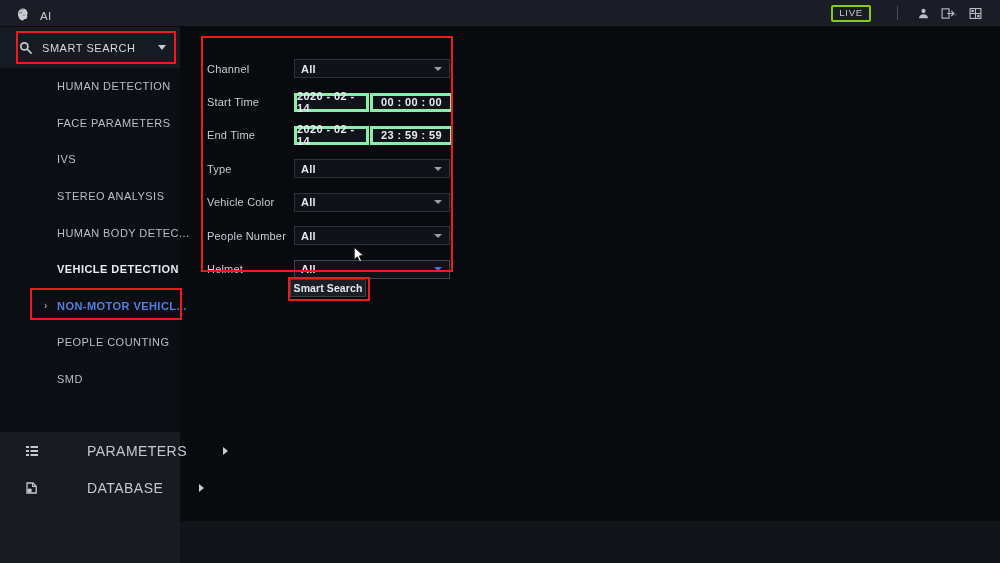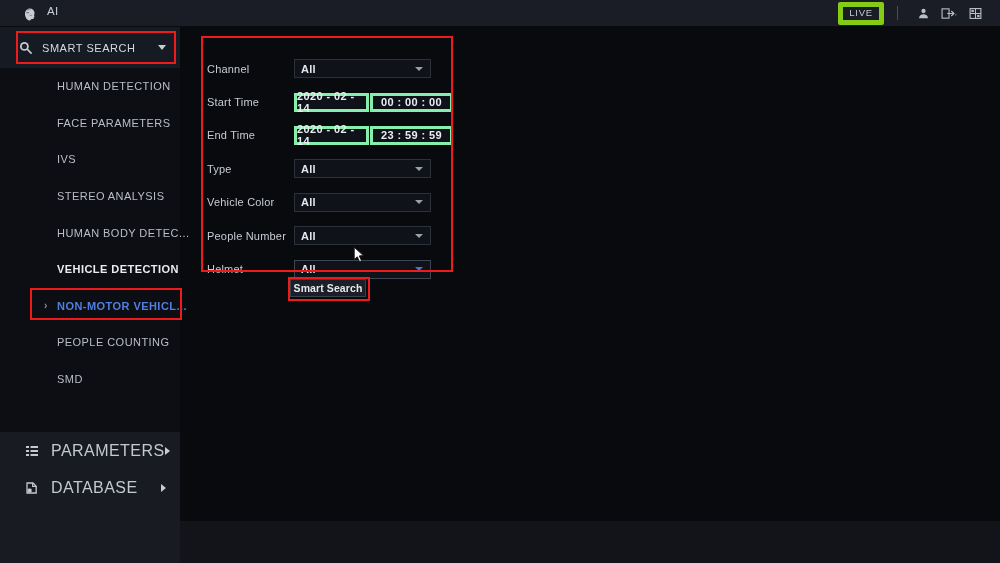--- a/index.html
+++ b/index.html
@@ -13,31 +13,31 @@
   }
   #app { position:absolute; inset:0; width:1000px; height:563px; }
 
   
   .topbar {
     position:absolute; left:0; top:0; width:1000px; height:27px;
     background:#1a1d25;
     border-bottom:1px solid #0a0b0f;
     display:flex; align-items:center;
   }
-  .tb-left { display:flex; align-items:flex-start; padding-left:21px; gap:9px; }
+  .tb-left { display:flex; align-items:flex-end; padding-left:14px; gap:9px; }
   .ai-icon { width:17px; height:17px; display:block; }
   .ai-label { font-size:11.5px; color:#c9ced6; letter-spacing:.3px; }
   .tb-right {
     margin-left:auto; display:flex; align-items:center;
     padding-right:14px; gap:0px; height:100%;
   }
   .live-chip {
     font-size:9.5px; color:#c3c8d1; letter-spacing:.8px;
-    border:5px solid #84cc16; border-radius:2px;
-    padding:1.5px 6px 2px; margin-right:13px; line-height:1;
+    border:2px solid #84cc16; border-radius:2px;
+    padding:1.5px 6px 2px; margin-right:26px; line-height:1;
   }
   .tb-divider { width:1px; height:14px; background:#474d5a; margin-right:14px; }
   .tb-ico { width:22px; height:22px; display:flex; align-items:center; justify-content:center; }
   .tb-ico svg { display:block; }
   .tb-ico.with-caret { width:30px; gap:3px; }
 
   
   .sidebar {
     position:absolute; left:0; top:27px; width:180px; height:496px;
     background:#0d0e14;
@@ -67,41 +67,41 @@
   .sb-item .arrow-r {
     position:absolute; left:44px; font-size:10px; color:#8a90a0; line-height:1;
   }
 
   .sb-foot {
     position:absolute; left:0; top:405px; width:180px; height:91px;
     background:#181b22;
   }
   .sb-foot-item {
     height:37px; display:flex; align-items:center;
-    padding:0 14px 0 25px; font-size:16px; color:#c3c8d1; letter-spacing:.45px;
+    padding:0 14px 0 25px; font-size:14px; color:#c3c8d1; letter-spacing:.45px;gap:36px;
   }
   .sb-foot-item .fi-ico { width:14px; height:14px; margin-right:12px; flex:none; }
   .sb-foot-item .fi-label { flex:1; }
   .caret-right {
     width:0; height:0; border-top:4px solid transparent;
     border-bottom:4px solid transparent; border-left:5px solid #c8ccd4;
   }
 
   
   .main { position:absolute; left:180px; top:27px; width:820px; height:494px; background:#090a0e; }
   .footband { position:absolute; left:180px; top:521px; width:820px; height:42px; background:#131419; }
   .sb-bottom-fill { position:absolute; left:0; top:523px; width:180px; height:40px; background:#181b22; }
 
   
   .form-panel { position:absolute; left:207px; top:52px; width:246px; }
   .frow { height:33.4px; display:flex; align-items:center; }
   .flabel { width:87px; font-size:11px; color:#c7ccd4; letter-spacing:.2px; }
 
   .select {
-    position:relative; width:137px; height:19px;
+    position:relative; width:156px; height:19px;
     background:#0f1219; border:1px solid #2c313c;
     display:flex; align-items:center; padding:0 6px;
   }
   .select .sv { font-size:11px; color:#e4e7ec; font-weight:bold; letter-spacing:.2px; }
   .select .sarrow {
     position:absolute; right:7px; top:50%; margin-top:-2px;
     width:0; height:0; border-left:4px solid transparent;
     border-right:4px solid transparent; border-top:4.5px solid #9aa0ab;
   }
   .select.hover { border-color:#3d4452; }

